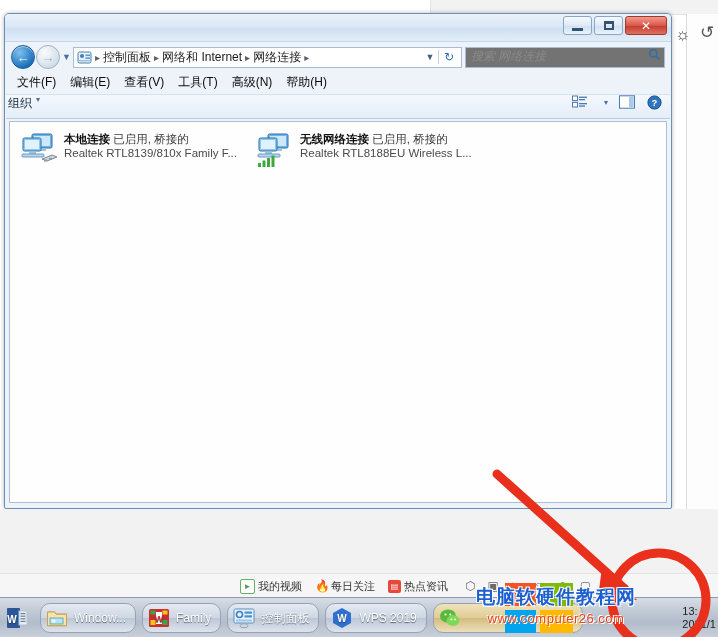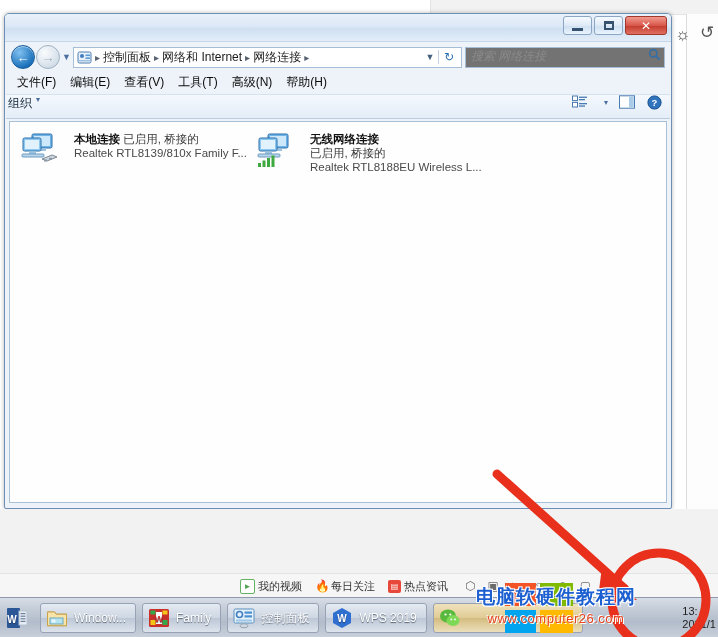--- a/index.html
+++ b/index.html
@@ -131,21 +131,21 @@
   .cmd-ico{width:17px;height:15px;position:relative;}
 
   
   .content{
     position:absolute;left:4px;right:4px;top:107px;bottom:5px;
     background:#fefefe;border:1px solid #a9c0d6;box-sizing:border-box;
     overflow:hidden;
   }
   .items{display:flex;padding:8px 6px;gap:0;}
   .item{
-    display:flex;align-items:flex-start;gap:14px;
+    display:flex;align-items:flex-start;gap:4px;
     width:228px;flex:0 0 auto;padding:2px 4px;
   }
   .item.wide{width:200px;}
   .item-ico{width:40px;height:36px;flex:0 0 auto;position:relative;}
   .item-txt{min-width:0;}
   .item-name{font-size:11.5px;font-weight:bold;color:#101010;line-height:14px;white-space:nowrap;}
   .item-sub{font-size:11.5px;color:#3a3a3a;line-height:14px;white-space:nowrap;}
   .item-dev{font-size:11.5px;color:#4a4a4a;line-height:14px;white-space:nowrap;overflow:hidden;text-overflow:ellipsis;}
 
   
@@ -165,21 +165,21 @@
   .taskbar{
     position:absolute;left:0;right:0;top:597px;height:40px;
     background:linear-gradient(to bottom,#d7dde6 0%,#c3cbd7 30%,#b2bcca 60%,#c9d1dc 100%);
     border-top:1px solid #8e9aab;
     display:flex;align-items:center;
   }
   .tb-btn{
     height:30px;margin:0 3px;padding:0 9px 0 5px;
     display:flex;align-items:center;gap:6px;
     background:linear-gradient(to bottom,#e4eaf2,#cdd6e2 50%,#bcc6d5 51%,#dde4ed);
-    border:1px solid #97a3b4;border-radius:3px;
+    border:1px solid #97a3b4;border-radius:10px;
     font-size:12px;color:#ffffff;text-shadow:0 1px 1px rgba(40,50,65,.7);
     white-space:nowrap;box-sizing:border-box;
   }
   .tb-first{
     width:34px;margin-left:0;padding:0;justify-content:center;border-radius:0;
     border:none;background:transparent;
   }
   .tb-ico{width:22px;height:22px;flex:0 0 auto;border-radius:2px;}
   .tb-clock{
     margin-left:auto;text-align:left;font-size:11px;color:#1d1d1d;

